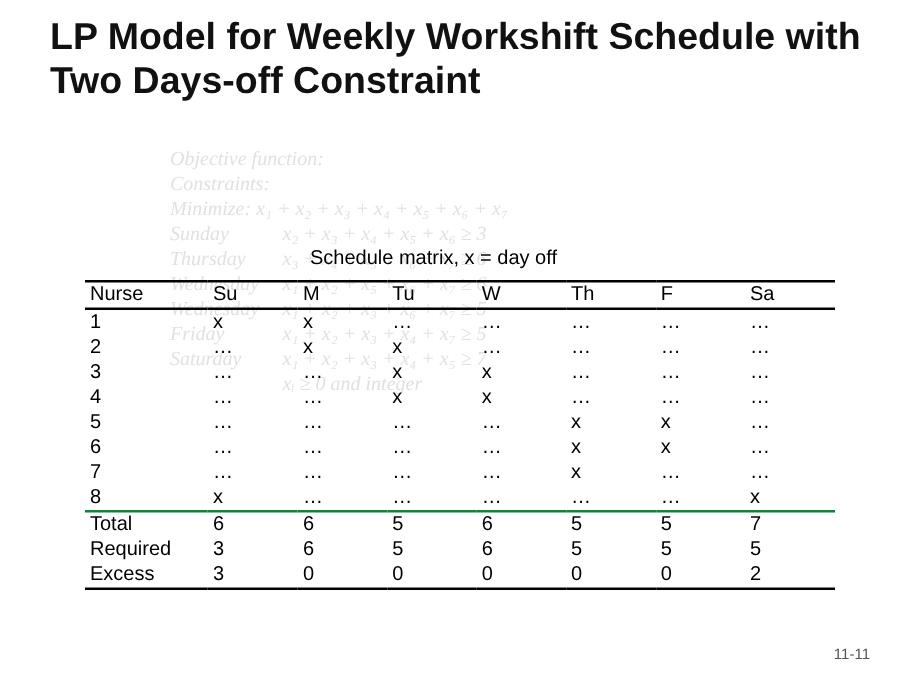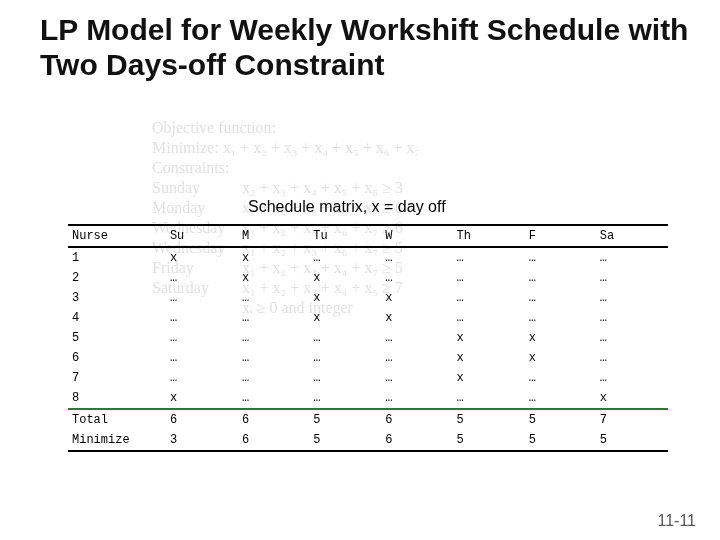--- a/index.html
+++ b/index.html
@@ -1,43 +1,43 @@
 <!DOCTYPE html>
 <html><head>
 <meta charset="utf-8">
 <style>
   html,body{margin:0;padding:0;width:720px;height:540px;background:#fff;font-family:"Times New Roman",Times,serif;color:#000}
   .slide{position:relative;width:720px;height:540px;box-sizing:border-box;padding:12px 30px 3px 30px}
   .title{font-family:Arial,Helvetica,sans-serif;font-size:30px;line-height:1.18;margin:0 0 18px 10px;color:#111}
-  .ghost{position:absolute;left:152px;top:118px;color:#e1e1e1;font-size:16px;line-height:1.25;pointer-events:none}
+  .ghost{position:absolute;left:136px;top:118px;color:#e1e1e1;font-style:italic;font-size:16px;line-height:1.25;pointer-events:none}
   .ghost .row span:first-child{display:inline-block;width:90px}
   .caption{position:absolute;left:248px;top:198px;font-family:Arial,Helvetica,sans-serif;font-size:16px;color:#000}
-  .tbl{position:absolute;left:68px;top:224px;width:600px;font-family:Liberation Mono, monospace;font-size:12px}
+  .tbl{position:absolute;left:68px;top:224px;width:600px;font-family:Liberation Sans, sans-serif;font-size:16px}
   .tbl table{border-collapse:collapse;width:100%}
   .tbl th,.tbl td{text-align:left;padding:0 4px;height:20px;font-weight:normal}
   .tbl thead tr{border-top:2px solid #000;border-bottom:2px solid #000}
   .tbl tbody tr.sep-top{border-top:2px solid #15803d}
   .tbl tbody tr:last-child{border-bottom:2px solid #000}
   .tbl .c0{width:95px}
   .tbl .c{width:72px}
-  .pageno{position:absolute;right:24px;bottom:10px;font-family:Arial,Helvetica,sans-serif;font-size:16px;color:#555}
+  .pageno{position:absolute;right:24px;bottom:10px;font-family:Arial,Helvetica,sans-serif;font-size:12px;color:#555}
 </style>
 </head>
 <body>
 
 <div class="slide">
 
   <h1 class="title">LP Model for Weekly Workshift Schedule with Two Days-off Constraint</h1>
 
   <div class="ghost">
     <div>Objective function:</div>
+    <div>Constraints:</div>
     <div>Minimize: x₁ + x₂ + x₃ + x₄ + x₅ + x₆ + x₇</div>
-    <div>Constraints:</div>
     <div class="row"><span>Sunday</span><span>x₂ + x₃ + x₄ + x₅ + x₆   ≥ 3</span></div>
-    <div class="row"><span>Monday</span><span>x₃ + x₄ + x₅ + x₆ + x₇   ≥ 6</span></div>
+    <div class="row"><span>Thursday</span><span>x₃ + x₄ + x₅ + x₆ + x₇   ≥ 6</span></div>
     <div class="row"><span>Wednesday</span><span>x₁ + x₂ + x₅ + x₆ + x₇   ≥ 6</span></div>
     <div class="row"><span>Wednesday</span><span>x₁ + x₂ + x₃ + x₆ + x₇   ≥ 5</span></div>
     <div class="row"><span>Friday</span><span>x₁ + x₂ + x₃ + x₄ + x₇   ≥ 5</span></div>
     <div class="row"><span>Saturday</span><span>x₁ + x₂ + x₃ + x₄ + x₅   ≥ 7</span></div>
     <div class="row"><span></span><span>xᵢ ≥ 0 and integer</span></div>
   </div>
 
   <div class="caption">Schedule matrix, x = day off</div>
 
   <div class="tbl">
@@ -139,27 +139,37 @@
             <td class="c0">Total</td>
             <td class="c">6</td>
             <td class="c">6</td>
             <td class="c">5</td>
             <td class="c">6</td>
             <td class="c">5</td>
             <td class="c">5</td>
             <td class="c">7</td>
           </tr>
           <tr>
-            <td class="c0">Minimize</td>
+            <td class="c0">Required</td>
             <td class="c">3</td>
             <td class="c">6</td>
             <td class="c">5</td>
             <td class="c">6</td>
             <td class="c">5</td>
             <td class="c">5</td>
             <td class="c">5</td>
+          </tr>
+          <tr>
+            <td class="c0">Excess</td>
+            <td class="c">3</td>
+            <td class="c">0</td>
+            <td class="c">0</td>
+            <td class="c">0</td>
+            <td class="c">0</td>
+            <td class="c">0</td>
+            <td class="c">2</td>
           </tr>
         </tbody>
     </table>
   </div>
 
   <div class="pageno">11-11</div>
 </div>
 
 </body></html>

